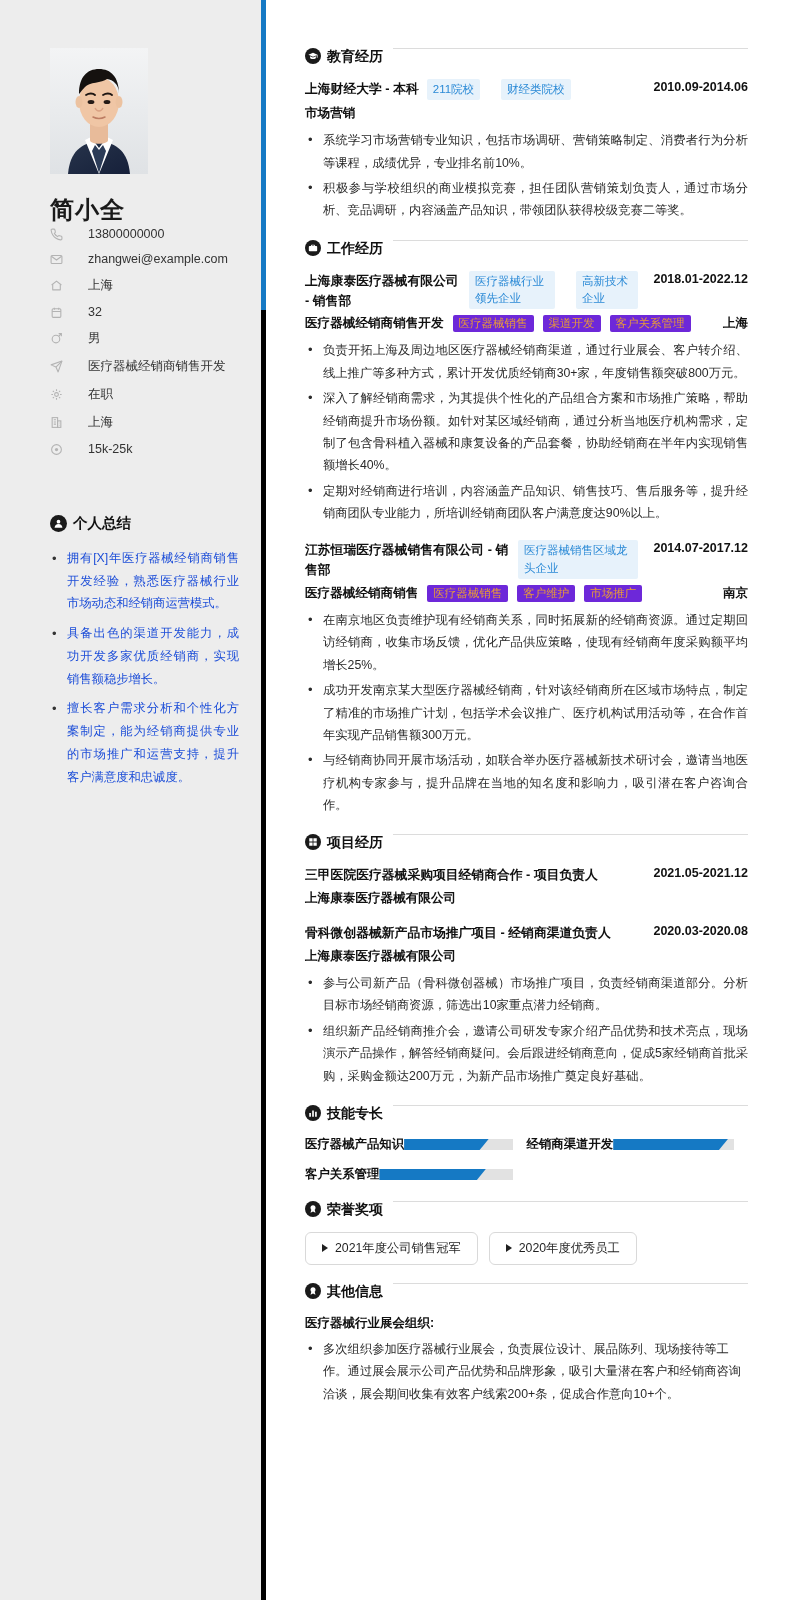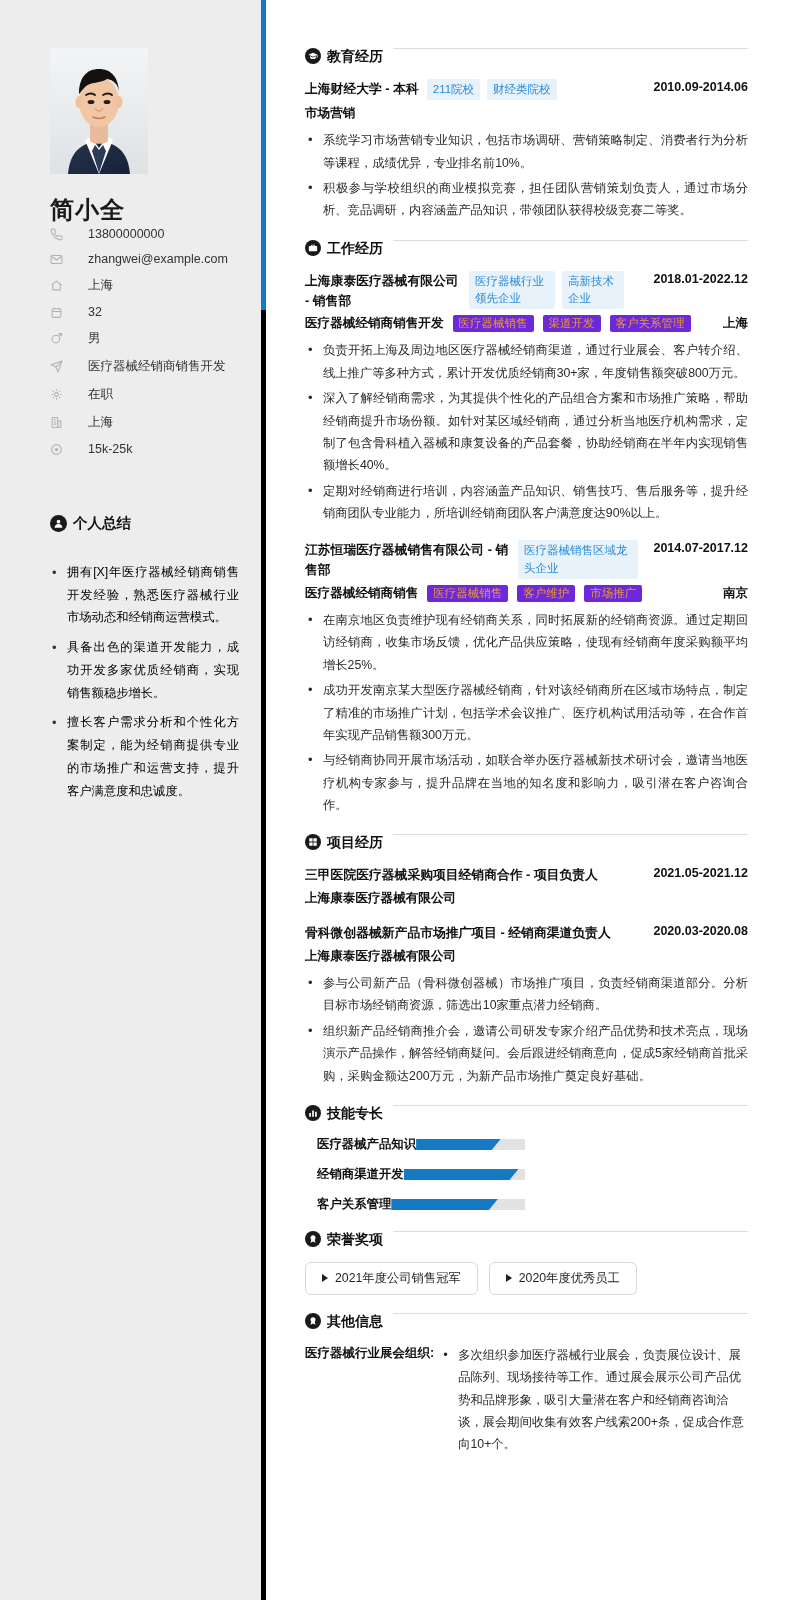--- a/index.html
+++ b/index.html
@@ -81,41 +81,41 @@
   .info-row .ico svg { width: 13px; height: 13px; display:block; }
   .info-row .txt { padding-left: 4px; }
 
   .side-section { margin: 58px 0 0 28px; }
   .side-head {
     display: flex;
     align-items: center;
     font-size: 14.5px;
     font-weight: bold;
     color: #111;
-    margin-bottom: 28px;
+    margin-bottom: 14px;
   }
   .badge-ico {
     width: 17px; height: 17px;
     border-radius: 50%;
     background: #1a1a1a;
     display: inline-flex;
     align-items: center;
     justify-content: center;
     margin-right: 6px;
     flex: 0 0 17px;
   }
   .badge-ico svg { width: 11px; height: 11px; fill: #fff; display:block; }
 
   .side-bullets { list-style: none; }
   .side-bullets li {
     position: relative;
     padding-left: 17px;
     font-size: 12.3px;
     line-height: 1.85;
-    color: #000000;
+    color: #1d4ed8;
     margin-bottom: 7px;
     text-align: justify;
   }
   .side-bullets li::before {
     content: "\2022";
     position: absolute;
     left: 2px;
     top: 0;
     color: #333;
     font-size: 13px;
@@ -157,21 +157,21 @@
     margin-bottom: 5px;
   }
   .entry-title {
     font-size: 12.8px;
     font-weight: bold;
     color: #111;
     line-height: 1.55;
   }
   .entry-title.narrow { max-width: 156px; }
   .entry-title.mid { max-width: 205px; }
-  .tagset { display: flex; gap: 7px; flex-wrap: wrap; align-items: flex-start; }
+  .tagset { display: flex; gap: 21px; flex-wrap: wrap; align-items: flex-start; }
   .tag-blue {
     background: #e7f2fb;
     color: #2b8ad6;
     font-size: 11.5px;
     padding: 2px 6px;
     line-height: 1.5;
     border-radius: 2px;
     white-space: normal;
   }
   .tag-blue.w1 { max-width: 86px; }
@@ -246,21 +246,20 @@
     flex-wrap: wrap;
     row-gap: 13px;
     column-gap: 0;
     margin-bottom: 6px;
   }
   .skill-item {
     width: 50%;
     display: flex;
     align-items: center;
     padding-right: 14px;
-    margin-left: 12px;
   }
   .skill-name {
     font-size: 12.4px;
     font-weight: bold;
     color: #111;
     white-space: nowrap;
   }
   .skill-track {
     flex: 1 1 auto;
     height: 11px;
@@ -290,21 +289,21 @@
     background: #fff;
   }
   .honor-pill .tri {
     width: 0; height: 0;
     border-left: 6px solid #1f1f1f;
     border-top: 4px solid transparent;
     border-bottom: 4px solid transparent;
   }
 
   
-  .other-row { display: flex; align-items: flex-start; gap: 6px; }
+  .other-row { display: flex; align-items: flex-start; gap: 6px; flex-direction: column; }
   .other-label {
     font-size: 12.5px;
     font-weight: bold;
     color: #111;
     white-space: nowrap;
     flex: 0 0 auto;
     padding-top: 1px;
   }
   .other-body { flex: 1 1 auto; min-width: 0; }
   .other-body ul { list-style: none; }

